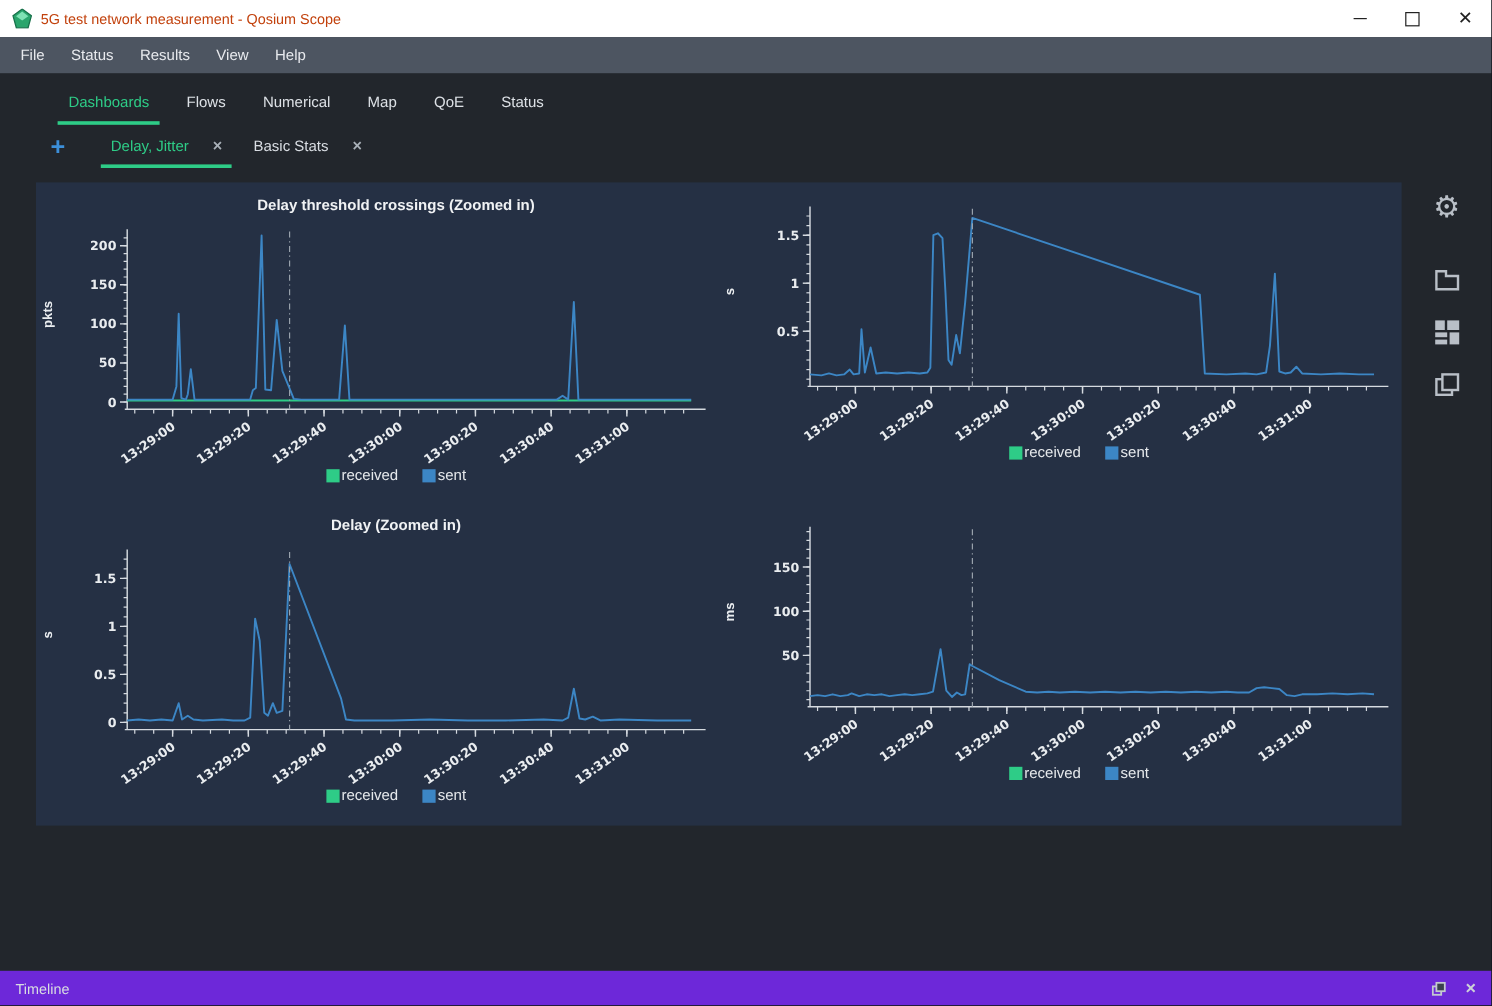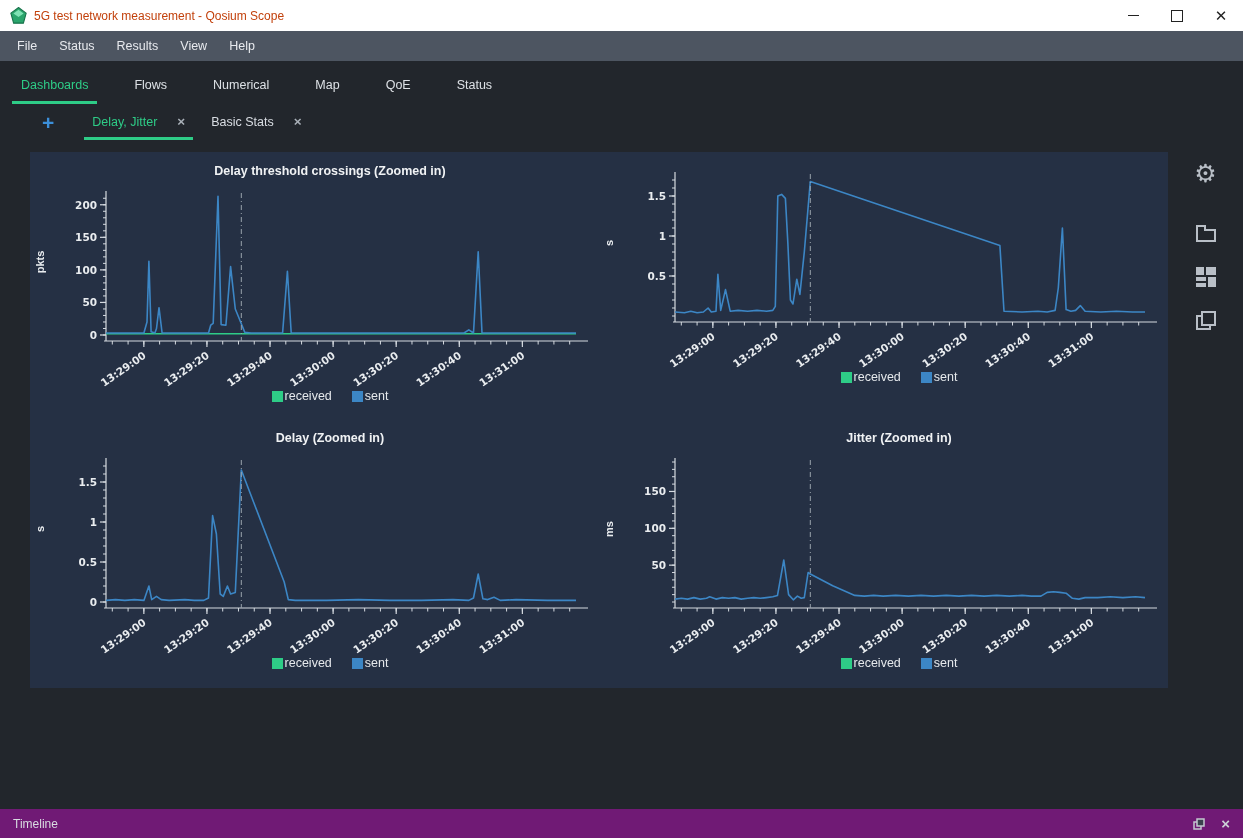--- a/index.html
+++ b/index.html
@@ -11,21 +11,21 @@
   .app-title{font-size:12px;color:#c2410c;flex:1;}
   .winbtns{display:flex;height:31px;}
   .winbtn{width:44px;display:flex;align-items:center;justify-content:center;color:#222;cursor:default;}
   .min-glyph{width:11px;height:0;border-top:1.6px solid #222;display:block;}
   .max-glyph{width:10px;height:10px;border:1.3px solid #222;display:block;}
   .close-glyph{font-size:15px;line-height:15px;}
   
   .menubar{height:30px;background:#4d5561;display:flex;align-items:center;padding:0 6px;flex:0 0 auto;text-align:center;}
   .menu-item{color:#e8eaee;font-size:12.5px;padding:0 11px;}
   
-  .main-tabs{display:flex;gap:28px;padding:17px 0 0 12px;flex:0 0 auto;}
+  .main-tabs{display:flex;gap:13px;padding:17px 0 0 12px;flex:0 0 auto;margin-left:36px;}
   .main-tab{font-size:12.5px;color:#dde1e6;padding:0 9px 9px 9px;border-bottom:3px solid transparent;}
   .main-tab.active{color:#2ecc87;border-bottom-color:#2ecc87;}
   
   .sub-tabs{display:flex;align-items:flex-end;padding:10px 0 0 38px;flex:0 0 auto;}
   .add-tab{color:#3c8fd9;font-size:21px;font-weight:bold;line-height:18px;padding:0 4px 8px 4px;margin-right:26px;}
   .sub-tab{display:flex;align-items:center;gap:20px;font-size:12.5px;color:#d9dde3;
            padding:0 8px 8px 8px;margin-right:10px;border-bottom:3px solid transparent;}
   .sub-tab.active{color:#2ecc87;border-bottom-color:#2ecc87;}
   .tab-close{color:#a9b0b8;font-weight:bold;font-size:13.5px;line-height:12px;}
   
@@ -42,21 +42,21 @@
   .legend{display:flex;justify-content:center;gap:20px;margin-top:0;padding-left:34px;}
   .legend-item{display:flex;align-items:center;gap:2px;color:#e6e9ec;font-size:12.5px;}
   .sw{width:11px;height:11px;display:block;}
   
   .rail{flex:1;display:flex;flex-direction:column;align-items:center;padding-top:6px;}
   .rail-btn{display:flex;align-items:center;justify-content:center;width:30px;height:30px;}
   .gear{color:#b9bfc7;font-size:25px;line-height:25px;}
   .rb1{margin-bottom:30px;}.rb2{margin-bottom:14px;}.rb3{margin-bottom:14px;}
   
   .timeline{margin-top:auto;flex:0 0 auto;}
-  .tl-header{height:29px;background:#701a75;display:flex;align-items:center;padding:0 13px;color:#d8dce1;font-size:12px;}
+  .tl-header{height:29px;background:#6d28d9;display:flex;align-items:center;padding:0 13px;color:#d8dce1;font-size:12px;}
   .tl-header-icons{margin-left:auto;display:flex;align-items:center;gap:16px;}
   .tl-close{color:#ccd1d7;font-weight:bold;font-size:15px;line-height:13px;}
   .tl-body{height:62px;display:flex;align-items:center;padding:0 14px;}
   .tri-left{width:0;height:0;border-top:7px solid transparent;border-bottom:7px solid transparent;border-right:9px solid #2ecc87;}
   .tri-right{width:0;height:0;border-top:7px solid transparent;border-bottom:7px solid transparent;border-left:9px solid #2ecc87;}
   .ffwd{display:flex;gap:2px;}
   .tl-current{color:#2ecc87;font-size:12.5px;margin:0 25px 0 26px;}
   .tl-play{margin-right:26px;}
   .tl-ffwd{margin-right:27px;}
   .tl-label{color:#e8eaed;font-size:12.5px;}
@@ -404,21 +404,20 @@
             <span>received</span>
             </span>
           <span class="legend-item">
             <span class="sw" style="background: rgb(60, 134, 197);"></span>
             <span>sent</span>
             </span>
         </div>
       </div>
 
       <div class="chart">
-        <div class="chart-title">Jitter (Zoomed in)</div>
         <div class="chart-body">
           <div class="ylabel-wrap">
               <span class="ylabel">ms</span>
             </div>
           <svg class="plot" viewBox="0 0 545 206">
               <line x1="56" y1="8" x2="56" y2="158" stroke="#d5dae0" stroke-width="1.2"></line>
               <line x1="54" y1="158" x2="538" y2="158" stroke="#d5dae0" stroke-width="1.2"></line>
               <line x1="53" y1="152" x2="56" y2="152" stroke="#d5dae0"></line>
               <line x1="53" y1="144.6315789473684" x2="56" y2="144.6315789473684" stroke="#d5dae0"></line>
               <line x1="53" y1="137.26315789473685" x2="56" y2="137.26315789473685" stroke="#d5dae0"></line>

